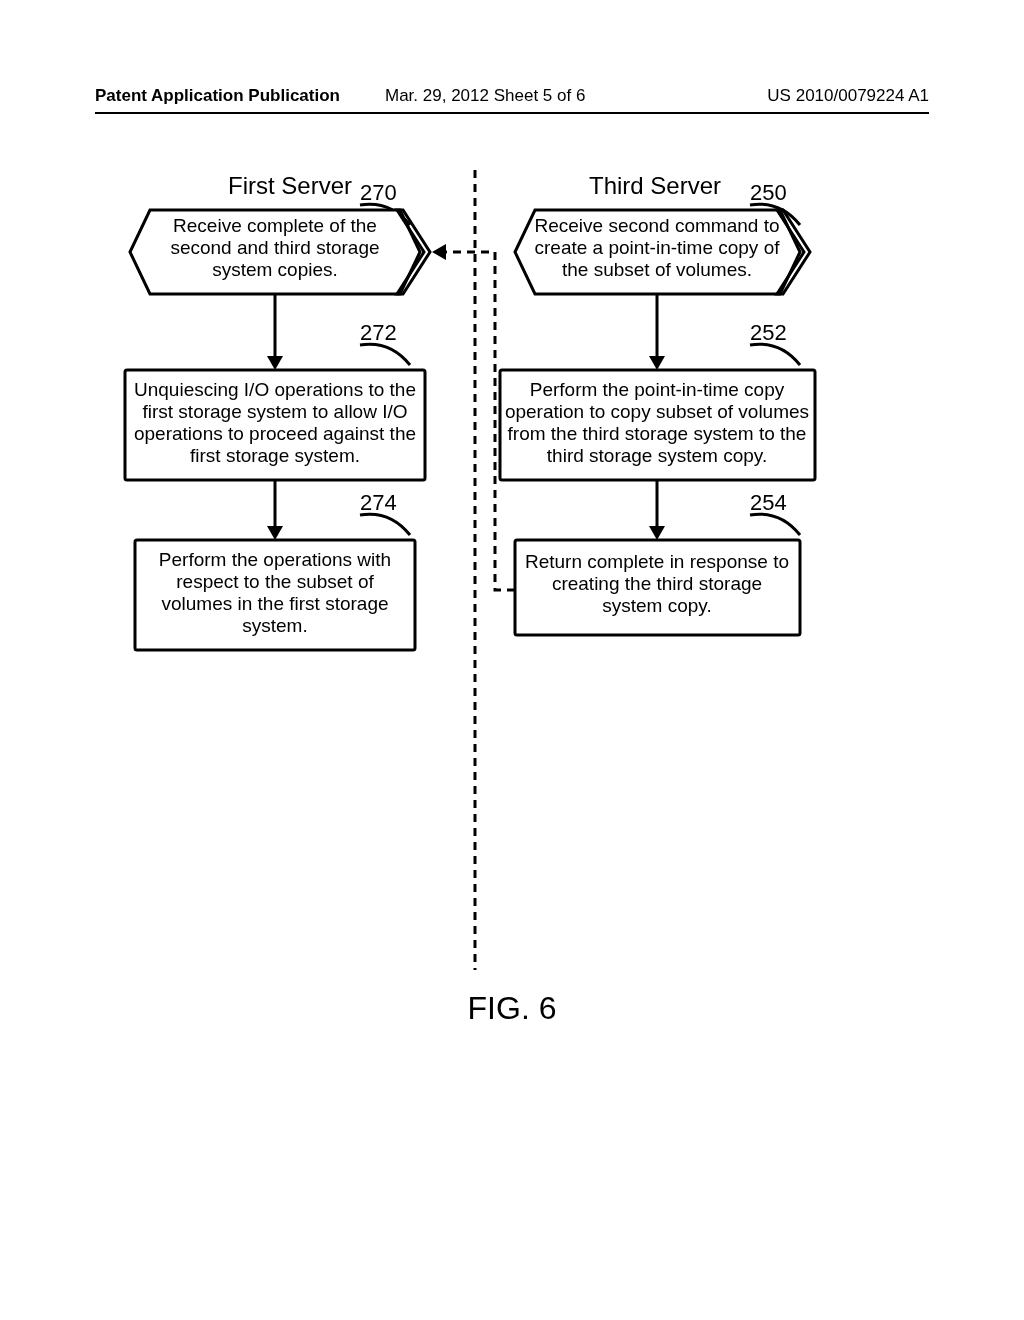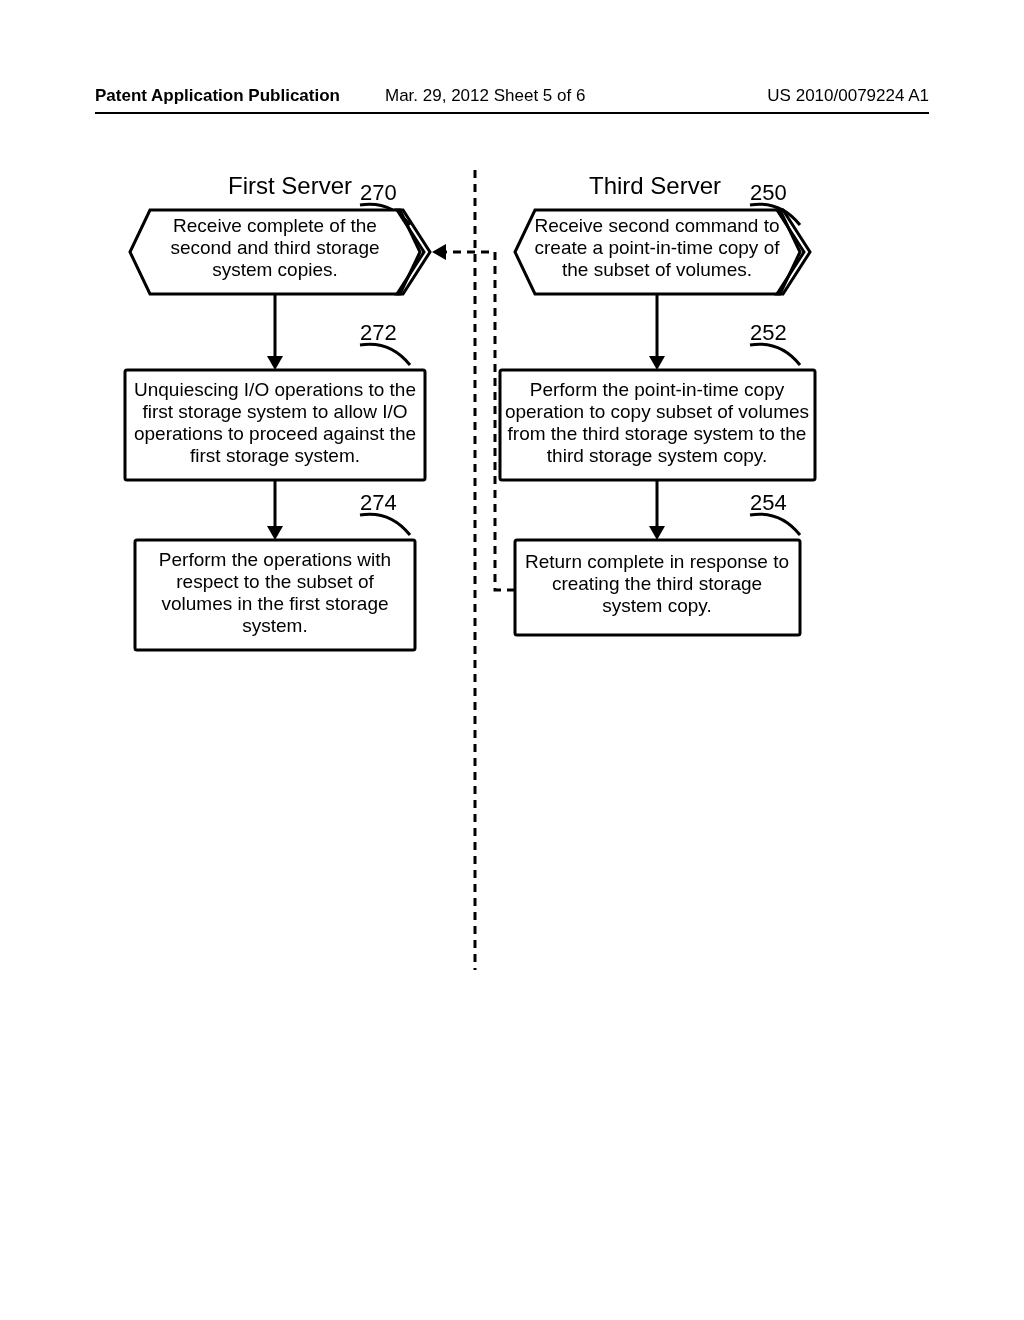--- a/index.html
+++ b/index.html
@@ -190,13 +190,14 @@
 
     <rect class="box" x="415" y="370" width="285" height="95" rx="2"></rect>
     <text class="bt" x="557" y="398">Return complete in response to</text>
     <text class="bt" x="557" y="420">creating the third storage</text>
     <text class="bt" x="557" y="442">system copy.</text>
 
     <polyline class="dashed" points="415,420 395,420 395,82 340,82"></polyline>
     <polygon class="ahead" points="332,82 346,74 346,90"></polygon>
   </svg>
 
+  <div class="figlabel">FIG. 6</div>
 </div>
 
 </body></html>

